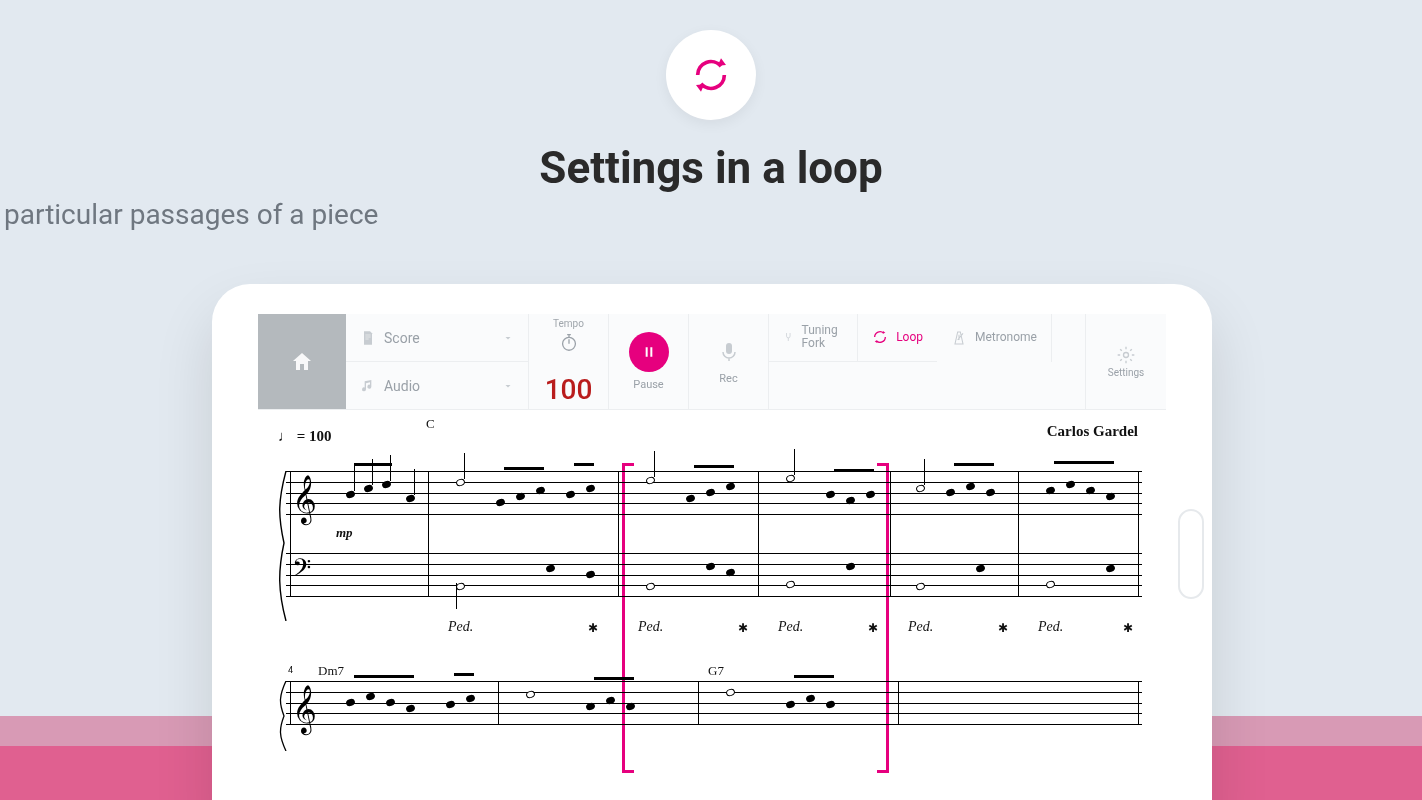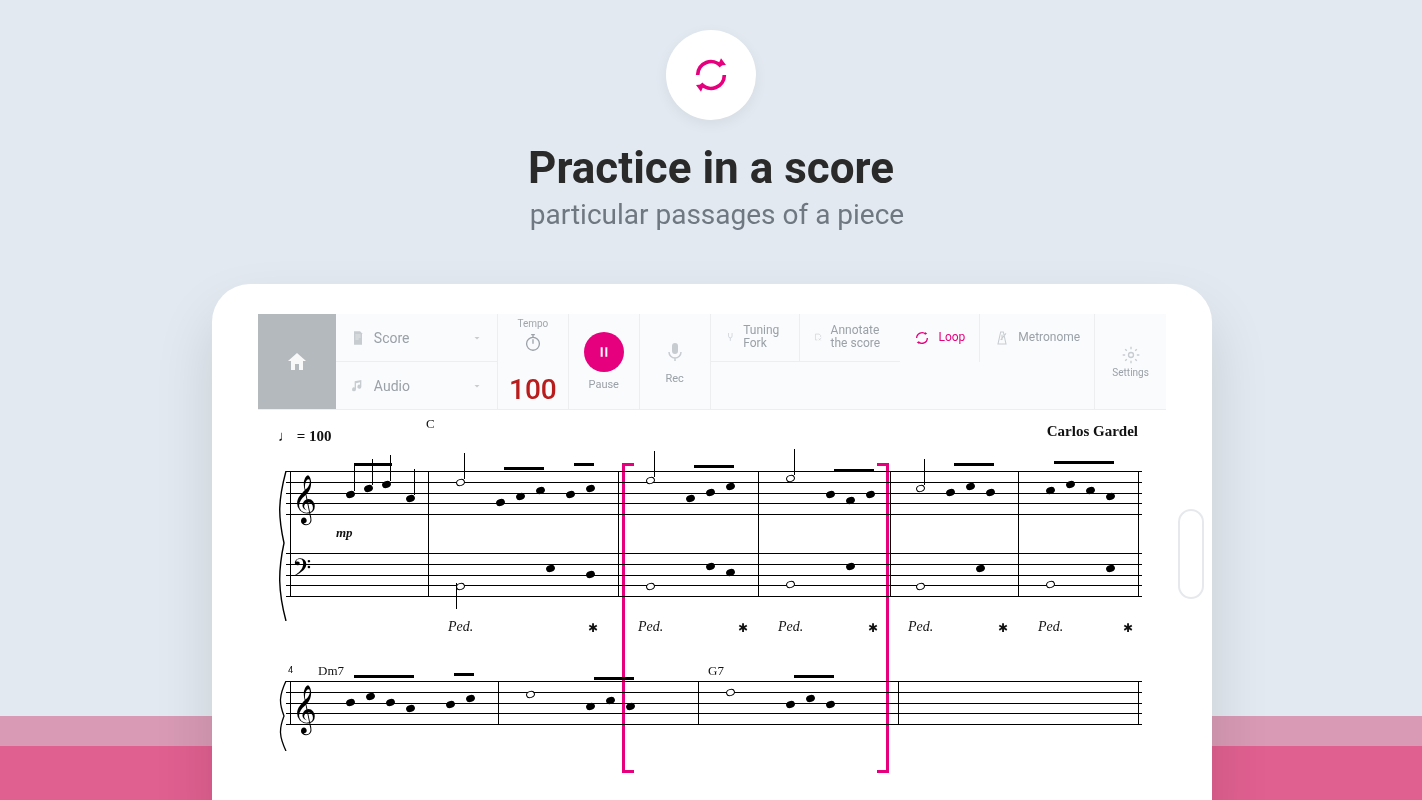--- a/index.html
+++ b/index.html
@@ -17,22 +17,22 @@
     width: 90px; height: 90px; border-radius: 50%;
     background: #ffffff;
     display:flex; align-items:center; justify-content:center;
     box-shadow: 0 4px 14px rgba(0,0,0,.06);
   }
   .hero-title {
     position:absolute; top: 142px; left:0; right:0;
     text-align:center; font-weight:700; font-size:44px; color:#2a2a2a;
   }
   .hero-sub {
-    position:absolute; top: 198px; left:12px; right:0;
-    text-align:center; font-weight:400; font-size:28px; color:#6f7780;
+    position:absolute; top: 198px; left:4px; right:0;
+    text-align:left; font-weight:400; font-size:28px; color:#6f7780;
   }
 
   
   .tablet {
     position:absolute; left: 212px; top: 284px; width: 1000px; height: 540px;
     background:#ffffff; border-radius: 38px 38px 0 0;
     box-shadow: 0 30px 60px rgba(0,0,0,.12);
     overflow:hidden;
   }
   .notch {
@@ -161,21 +161,21 @@
 
 <div class="footer-stripe-2"></div>
 <div class="footer-stripe-1"></div>
 
 <div class="hero-icon-circle">
   <svg width="40" height="40" viewBox="0 0 24 24">
     <path fill="none" stroke="#e6007e" stroke-width="2.2" d="M4 12a8 8 0 0 1 14-5.3M20 12a8 8 0 0 1-14 5.3"></path>
     <path fill="#e6007e" d="M18 2l3 4-5 .5zM6 22l-3-4 5-.5z"></path>
   </svg>
 </div>
-<div class="hero-title">Practice in a score</div>
+<div class="hero-title">Settings in a loop</div>
 <div class="hero-sub">particular passages of a piece</div>
 
 <div class="tablet">
   <div class="notch"></div>
   <div class="tablet-home-pill"></div>
 
   <div class="tablet-screen">
 
     <div class="toolbar">
       <div class="home-btn">
@@ -231,26 +231,20 @@
           </svg>
         <span class="lbl">Rec</span>
       </div>
 
       <div class="tools-grid">
         <div class="tool-cell">
           <svg width="16" height="16" viewBox="0 0 24 24">
               <path fill="none" stroke="#c7ccd1" stroke-width="1.6" d="M8 3v7a4 4 0 0 0 8 0V3M12 14v7"></path>
             </svg>
           <span>Tuning Fork</span>
-        </div>
-        <div class="tool-cell">
-          <svg width="16" height="16" viewBox="0 0 24 24">
-              <path fill="none" stroke="#c7ccd1" stroke-width="1.6" d="M4 20V4h10l4 4v4m-9 8H4m9-4l5 5m2-7l-7 7"></path>
-            </svg>
-          <span>Annotate the score</span>
         </div>
         <div class="tool-cell active">
           <svg width="16" height="16" viewBox="0 0 24 24">
               <path fill="none" stroke="#e6007e" stroke-width="2" d="M4 12a8 8 0 0 1 13.7-5.6M20 12a8 8 0 0 1-13.7 5.6"></path>
               <path fill="#e6007e" d="M17 3l3 3-4 .4zM7 21l-3-3 4-.4z"></path>
             </svg>
           <span>Loop</span>
         </div>
         <div class="tool-cell">
           <svg width="16" height="16" viewBox="0 0 24 24">

